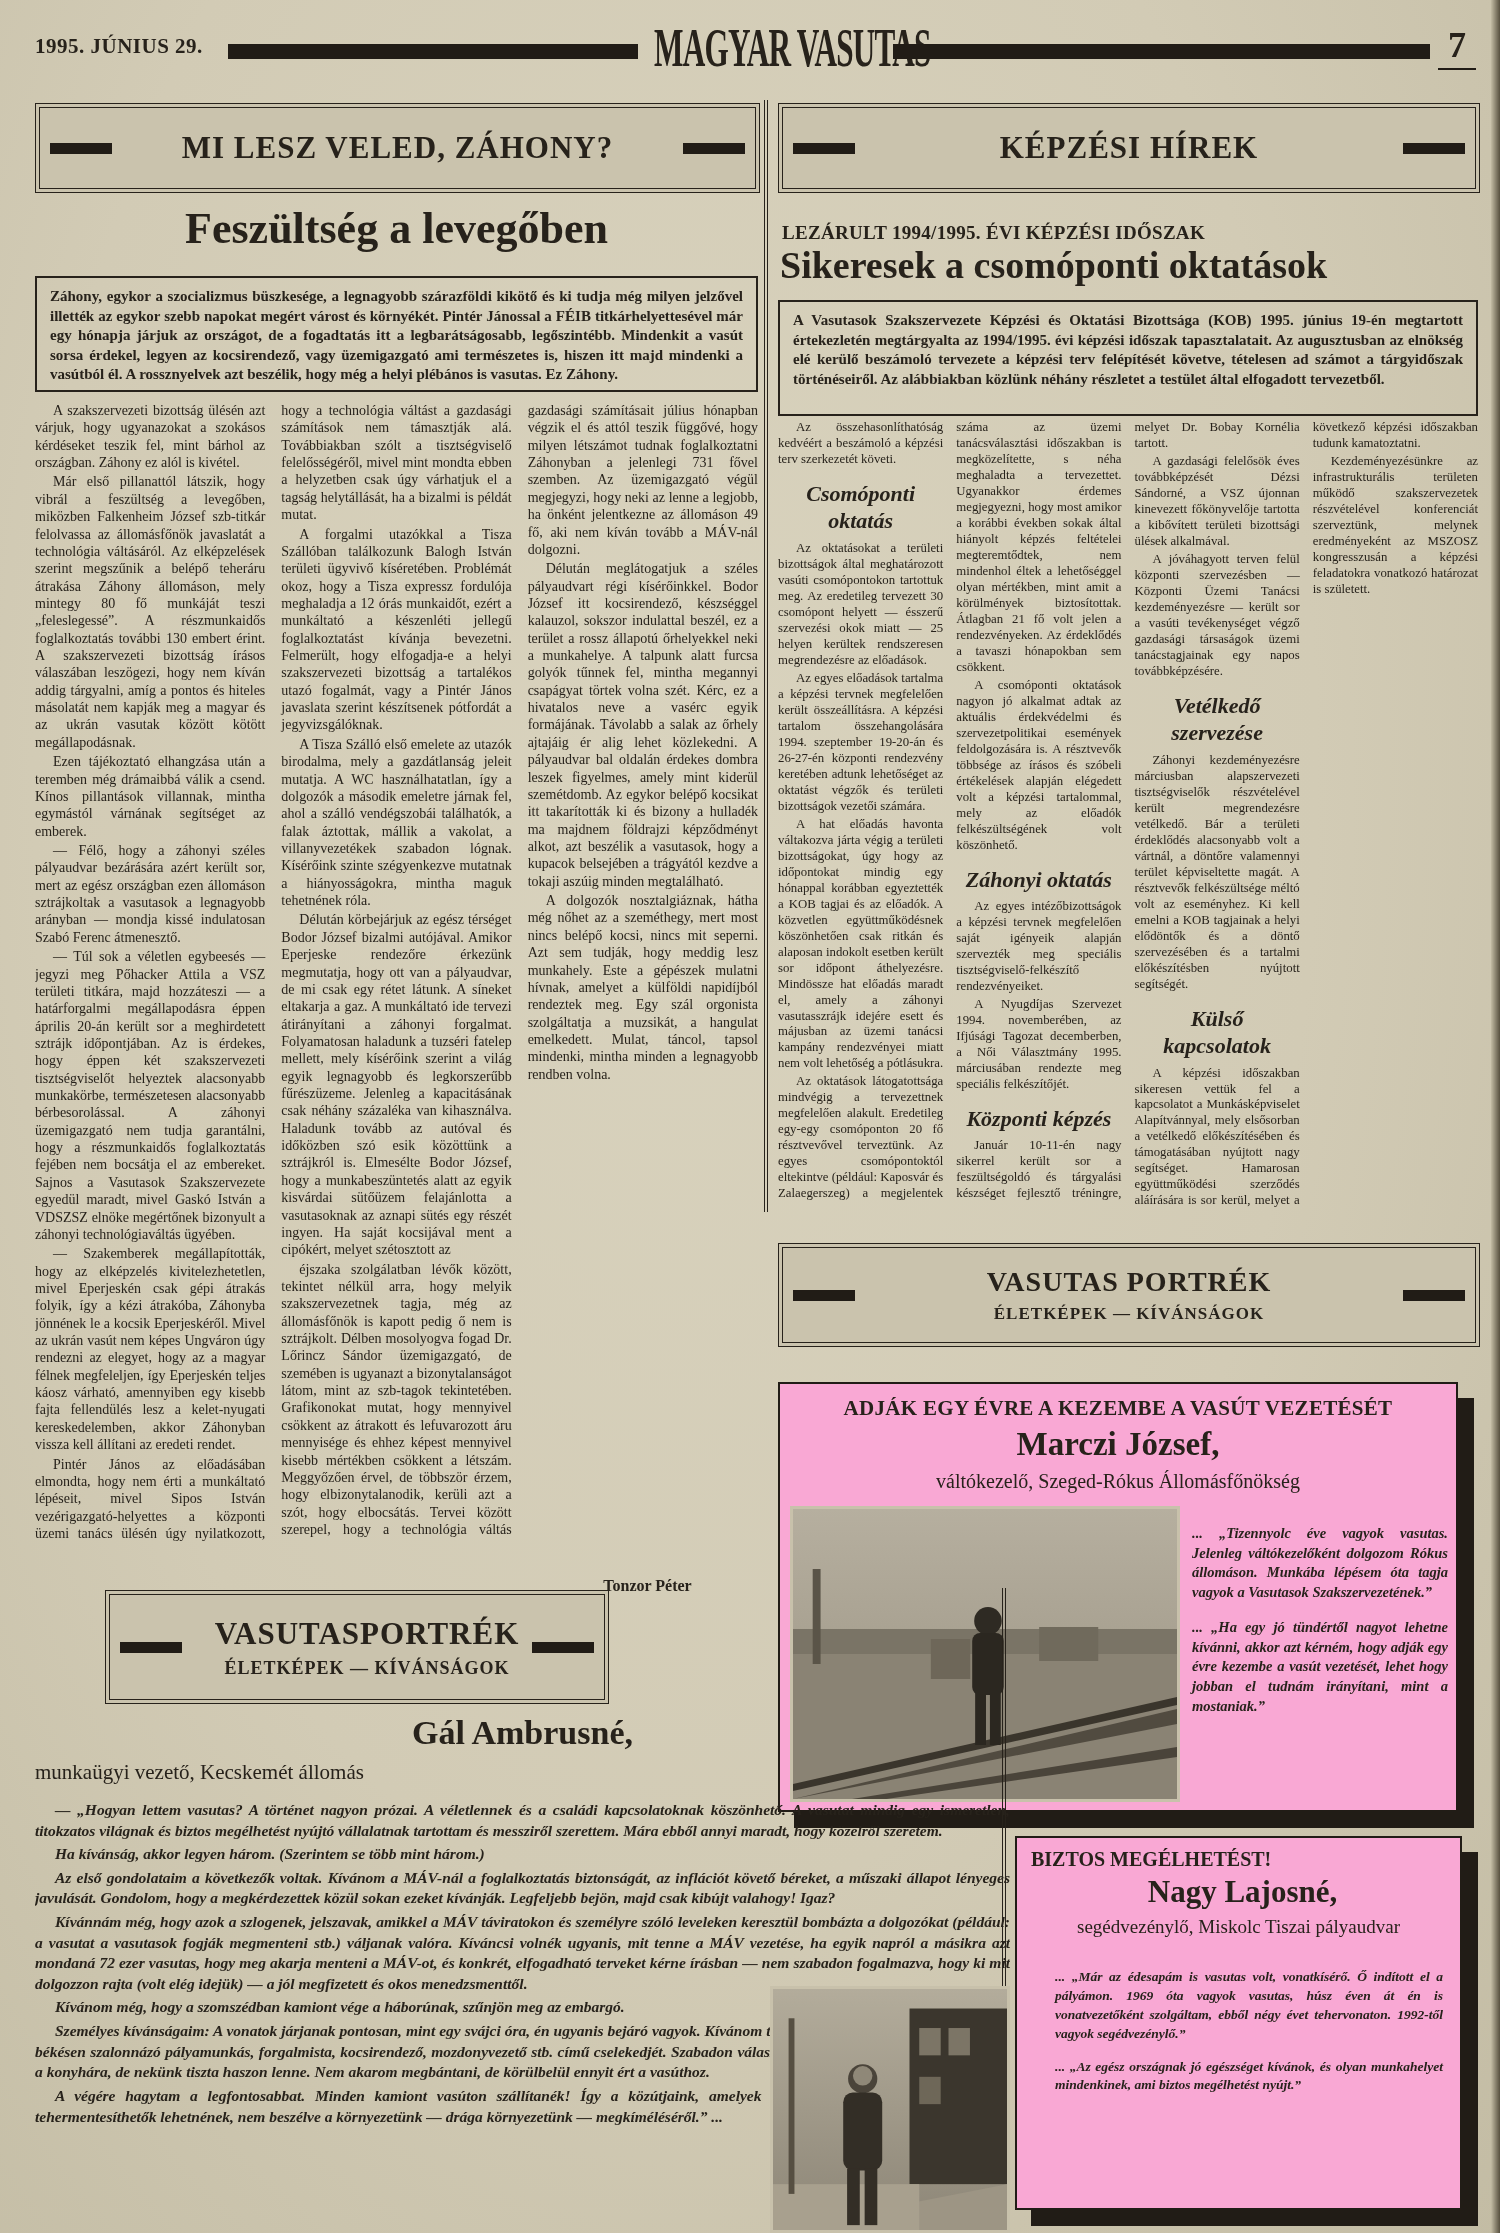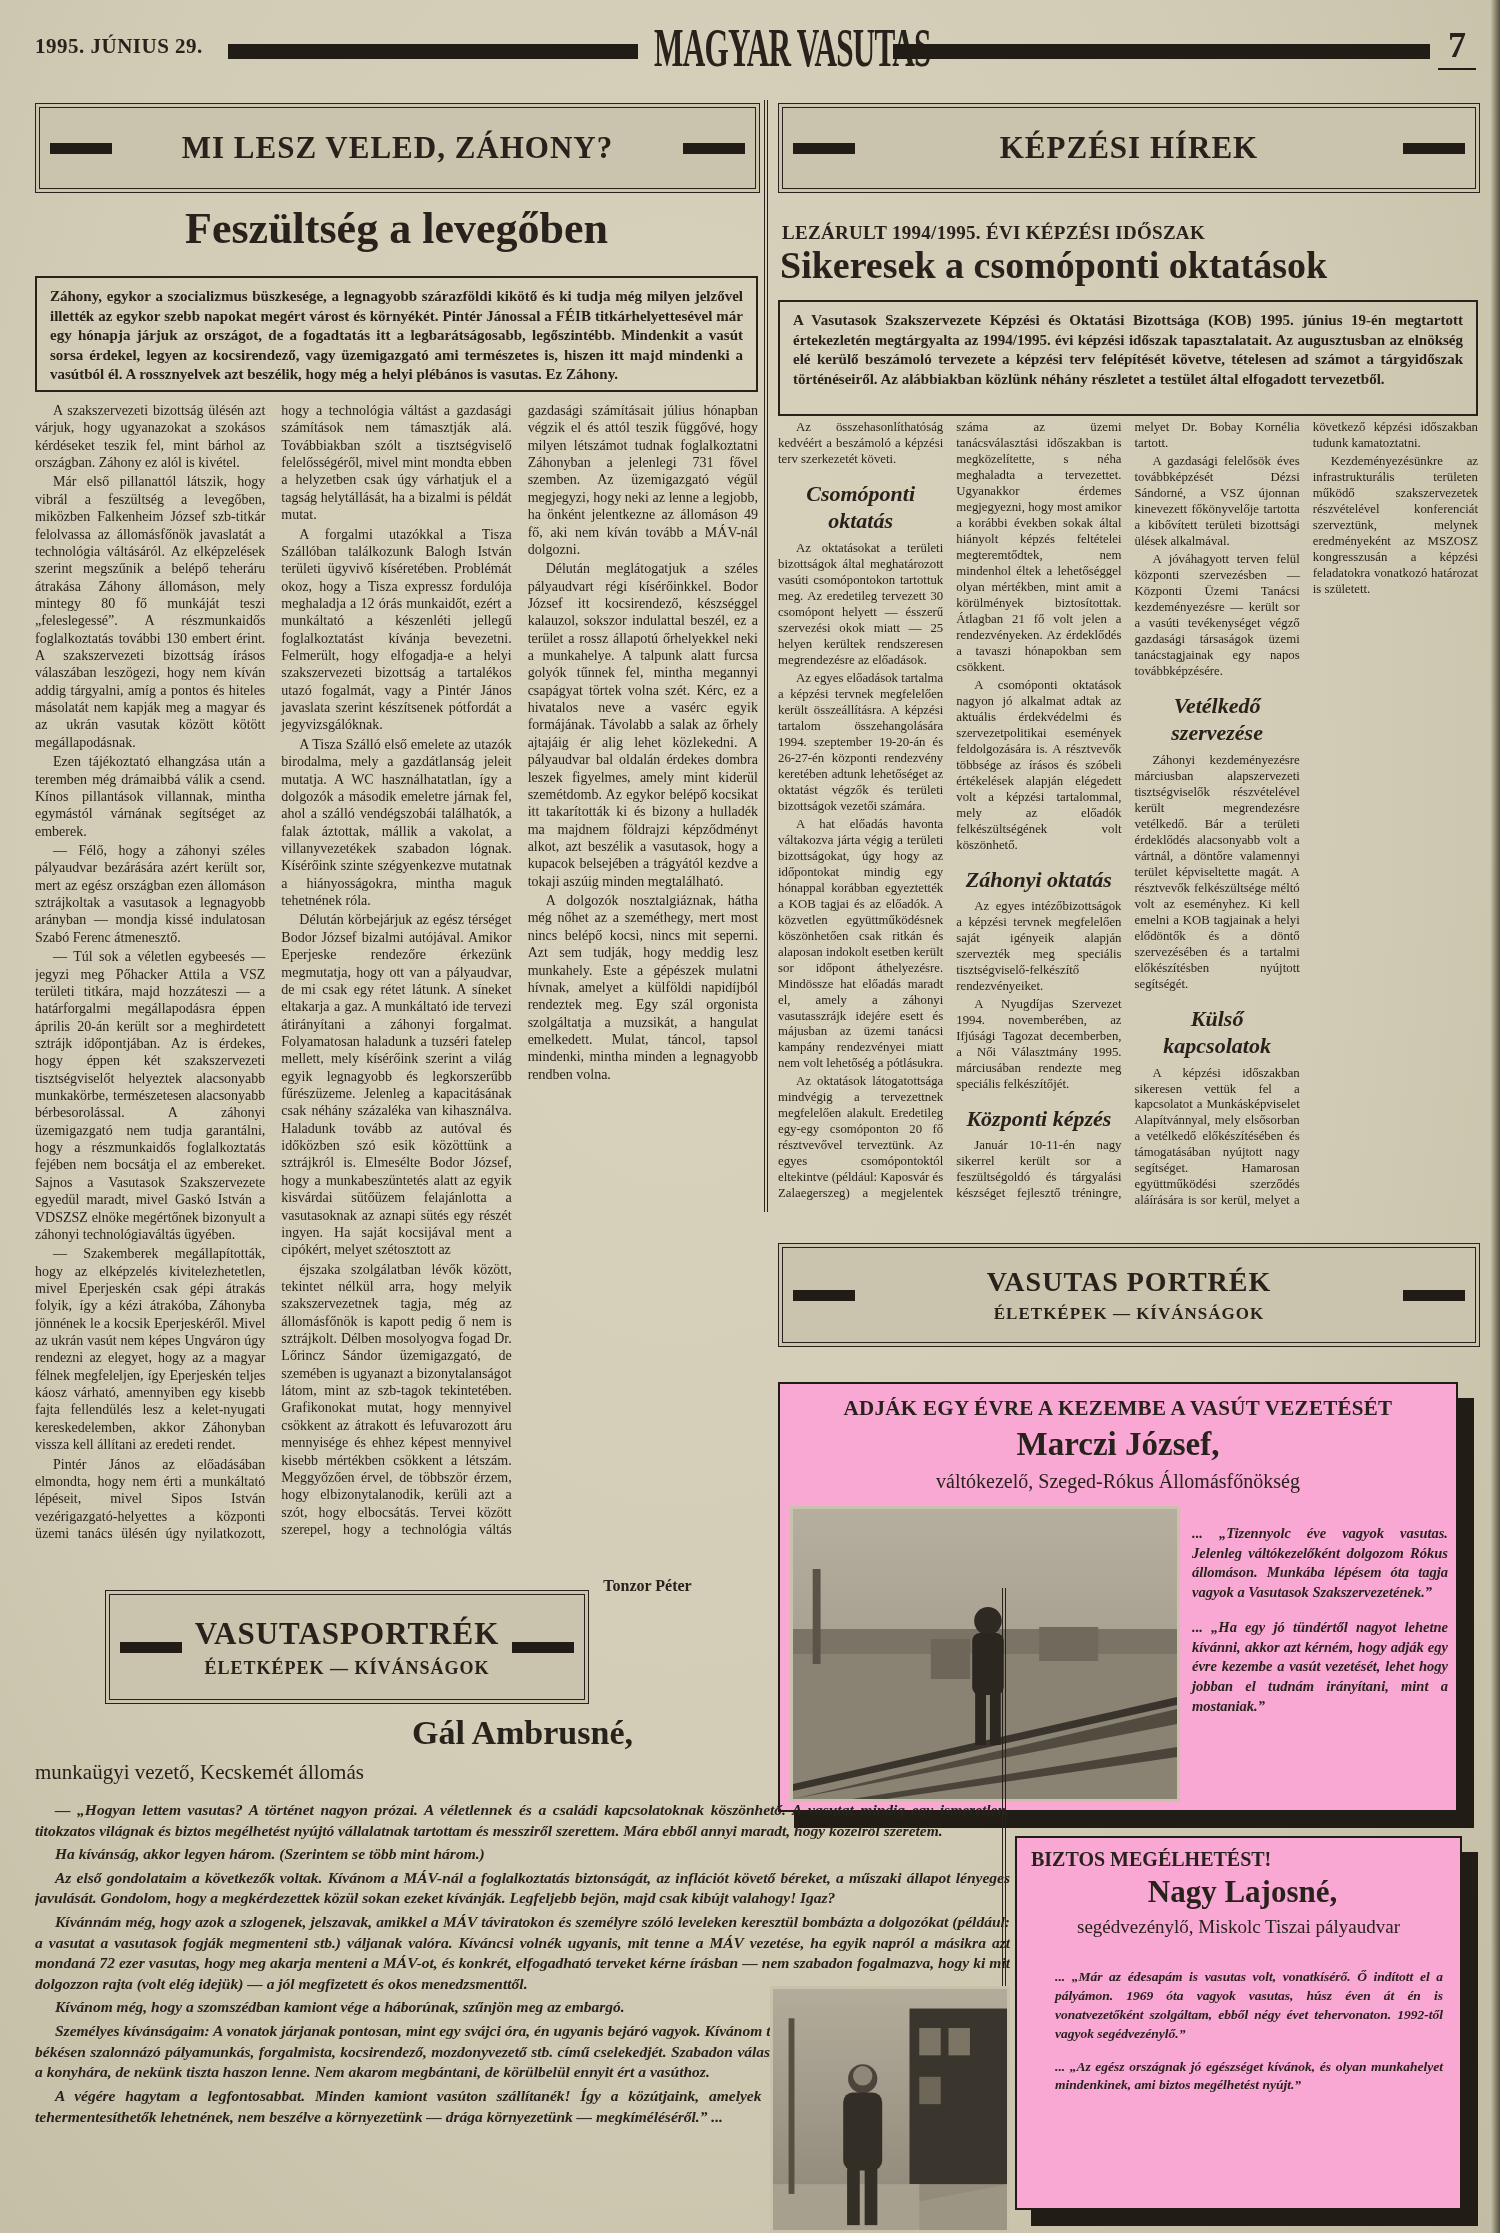--- a/index.html
+++ b/index.html
@@ -52,21 +52,21 @@
   .vp-banner{left:778px;top:1243px;width:700px;height:102px;}
   .vp-banner .t1{font-size:28px;} .vp-banner .t2{font-size:17px;}
   .frame-box{background:#f9a8d4;border:2px solid #211c16;box-shadow:16px 16px 0 0 #211c16;box-sizing:border-box;}
   .marczi-box{left:778px;top:1382px;width:680px;height:430px;}
   .m-kicker{left:0;right:0;top:12px;text-align:center;font-weight:700;font-size:21px;letter-spacing:.3px;}
   .m-name{left:0;right:0;top:42px;text-align:center;font-weight:700;font-size:33px;}
   .m-role{left:0;right:0;top:86px;text-align:center;font-size:20px;}
   .m-photo{left:10px;top:122px;width:390px;height:296px;border:3px solid #c8c1ab;box-sizing:border-box;}
   .m-quotes{left:412px;top:140px;width:256px;font-size:14.5px;font-weight:700;font-style:italic;line-height:1.35;text-align:justify;}
   .m-quotes p{margin:0 0 16px 0;}
-  .vpk-banner{left:105px;top:1590px;width:482px;height:112px;}
+  .vpk-banner{left:105px;top:1590px;width:482px;height:112px;padding-left:20px;}
   .vpk-banner .t1{font-size:31px;} .vpk-banner .t2{font-size:18px;}
   .gal-name{left:35px;top:1714px;width:975px;text-align:center;font-size:34px;font-weight:700;}
   .gal-role{left:35px;top:1760px;width:975px;text-align:left;font-size:21px;}
   .gal-body{left:35px;top:1800px;width:975px;height:433px;overflow:hidden;font-size:15.5px;font-style:italic;font-weight:600;line-height:1.33;text-align:justify;}
   .gal-body p{margin:0 0 3px 0;text-indent:20px;}
   .nagy-box{left:1015px;top:1836px;width:447px;height:374px;}
   .n-kicker{left:14px;top:10px;font-weight:700;font-size:20px;}
   .n-name{left:0;right:0;top:36px;text-align:center;font-weight:700;font-size:31px;padding-left:8px;}
   .n-role{left:0;right:0;top:78px;text-align:center;font-size:19px;}
   .n-quotes{left:30px;top:130px;width:388px;font-size:13.5px;font-weight:700;font-style:italic;line-height:1.4;text-align:justify;margin-left:8px;}

